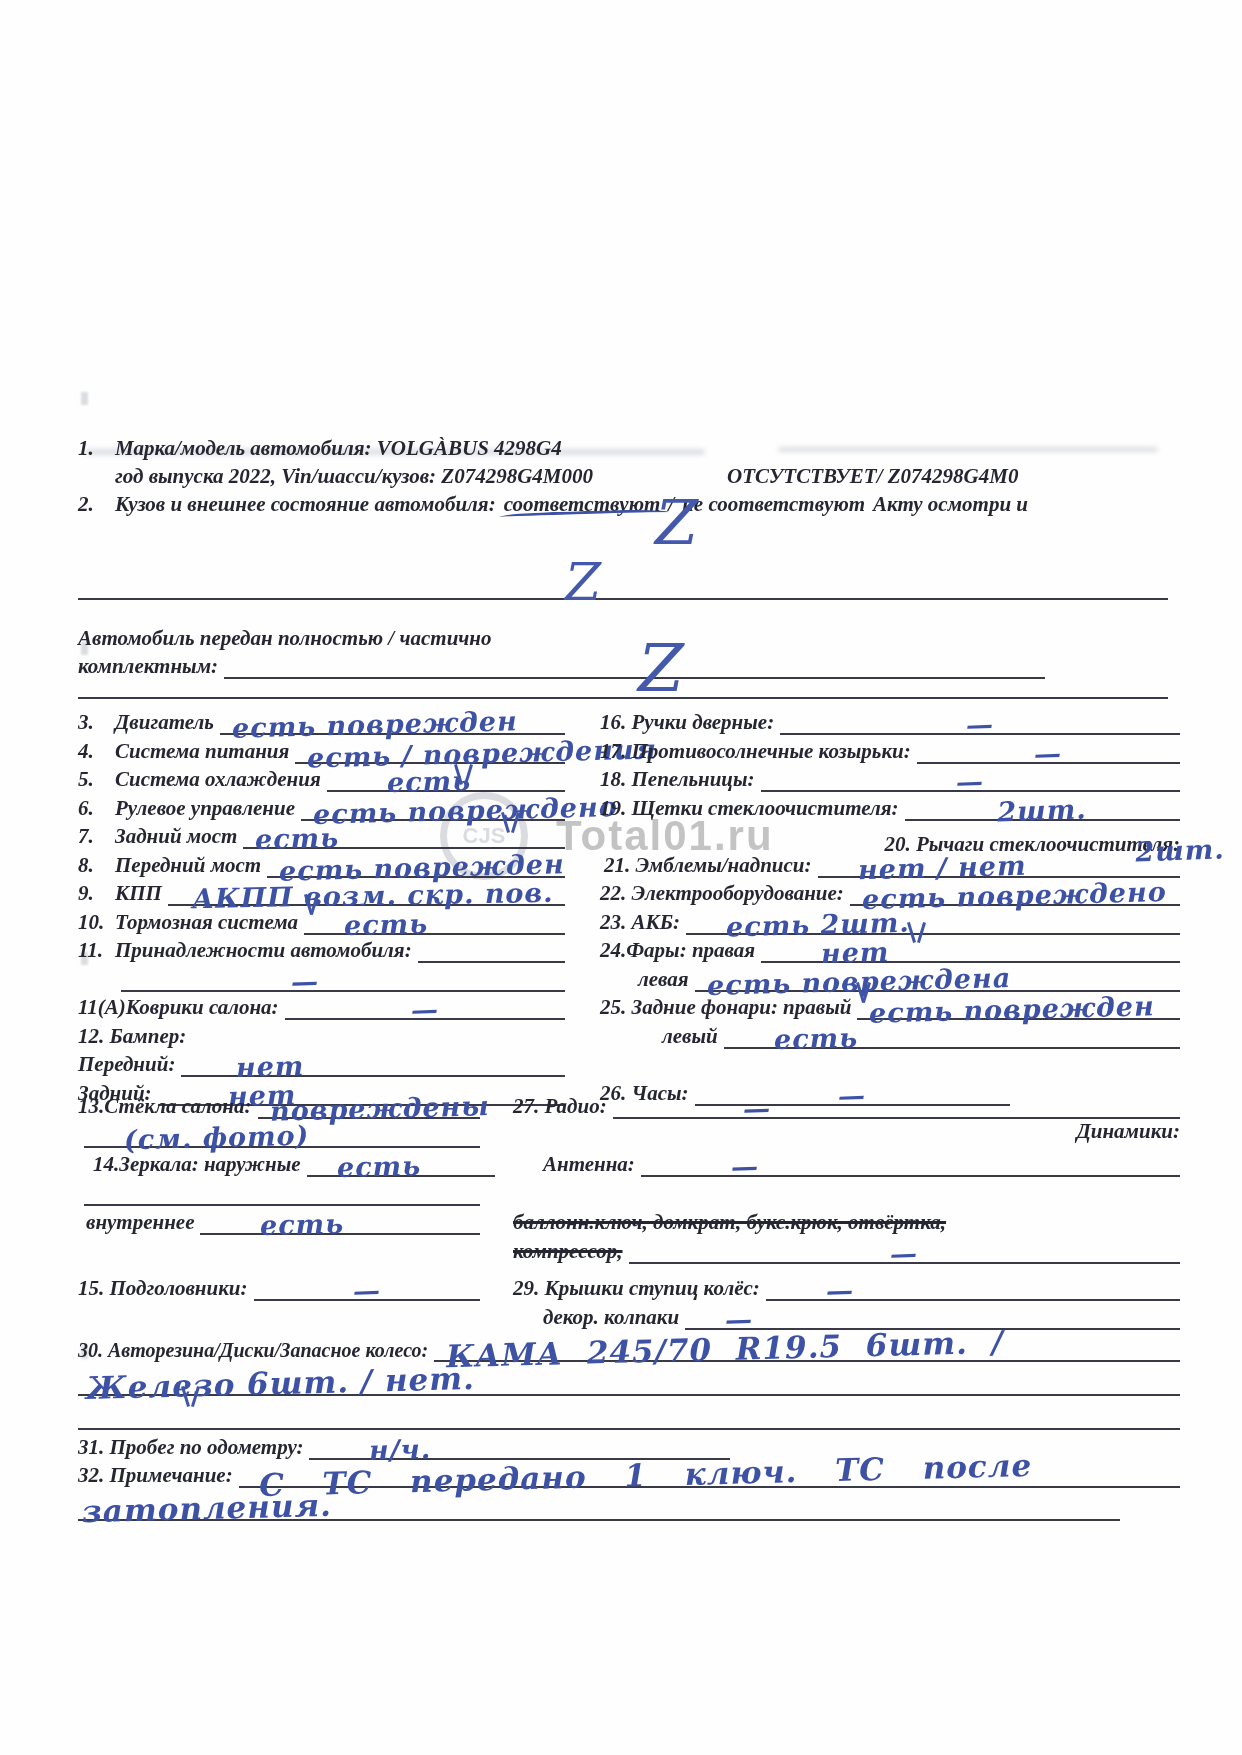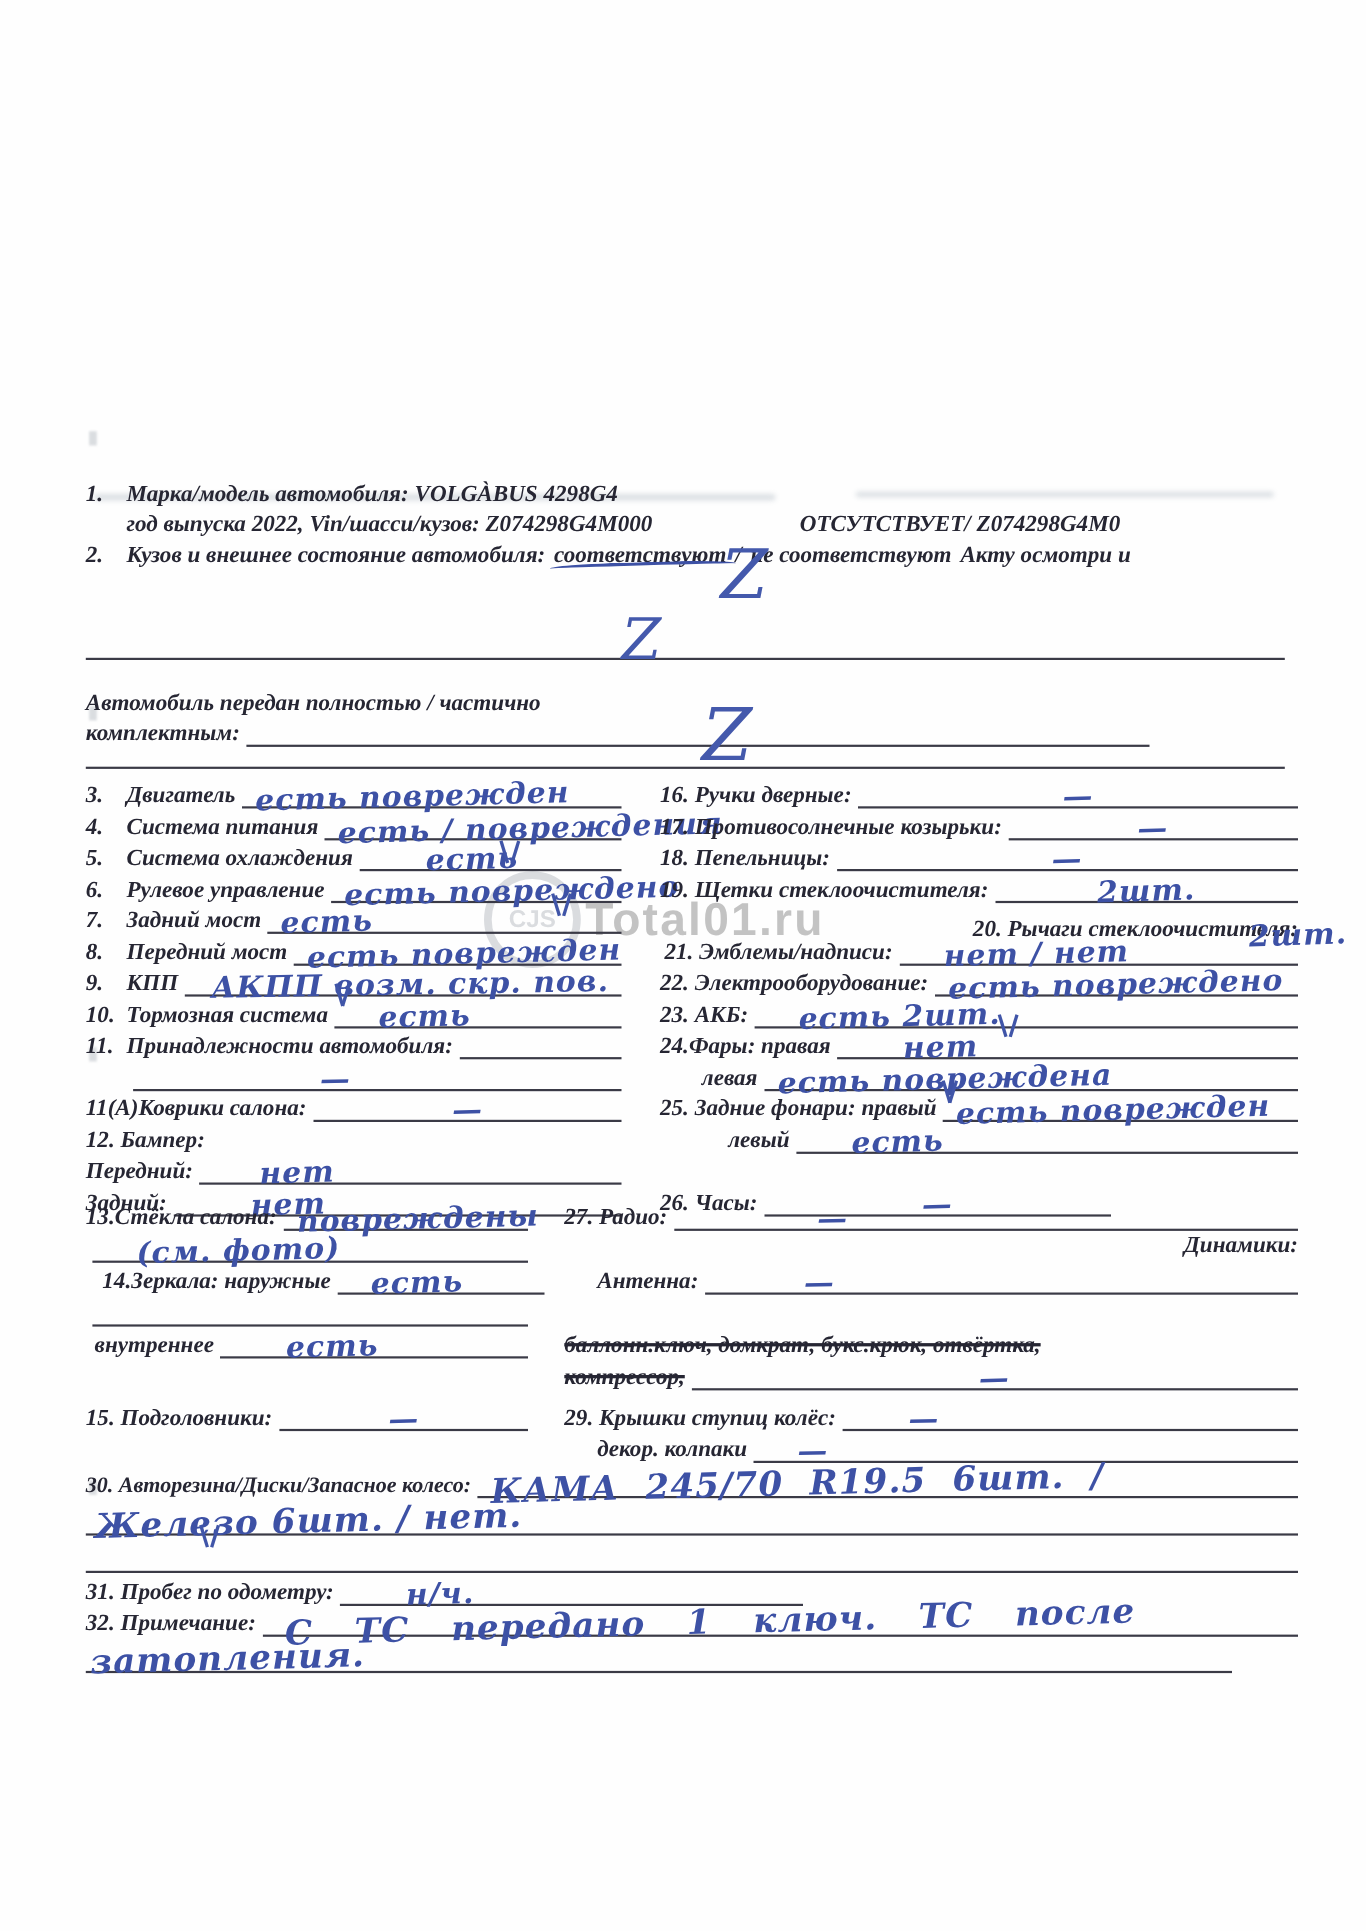--- a/index.html
+++ b/index.html
@@ -22,21 +22,21 @@
          line-height:1;z-index:3;}
   .pen-under{position:relative;}
   .pen-under::after{content:"";position:absolute;left:-4px;right:-8px;bottom:-3px;height:6px;
          border-top:3px solid #3d51a5;transform:rotate(-1.6deg);border-radius:40%;}
   .struck{text-decoration:line-through;text-decoration-thickness:2.5px;}
   .rulebar{position:absolute;height:2px;background:#3a3a46;}
   .caret{position:absolute;width:16px;height:20px;z-index:2;}
   .caret::before,.caret::after{content:"";position:absolute;top:0;width:2.5px;height:21px;background:#4055a8;}
   .caret::before{left:2px;transform:rotate(-17deg);}
   .caret::after{right:2px;transform:rotate(17deg);}
-  .watermark{position:absolute;display:flex;align-items:center;gap:4px;opacity:0.42;z-index:0;}
+  .watermark{position:absolute;display:flex;align-items:center;gap:28px;opacity:0.42;z-index:0;}
   .wm-ring{width:74px;height:74px;border:7px solid #a9aeb6;border-radius:50%;display:flex;
            align-items:center;justify-content:center;color:#a9aeb6;font-weight:bold;font-size:22px;
            font-family:"Liberation Sans",sans-serif;}
   .wm-text{color:#737373;font-size:42px;font-weight:bold;font-family:"Liberation Sans",sans-serif;
            letter-spacing:2px;}
   .smudge{position:absolute;background:#93a0ad;opacity:.32;filter:blur(2.5px);border-radius:3px;}
   .edge-mark{position:absolute;left:3px;width:7px;height:13px;background:#9aa2ab;opacity:.35;
              filter:blur(1px);}
   .tail{position:absolute;left:612px;bottom:0;}
   .gap-l{margin-left:8px;}

